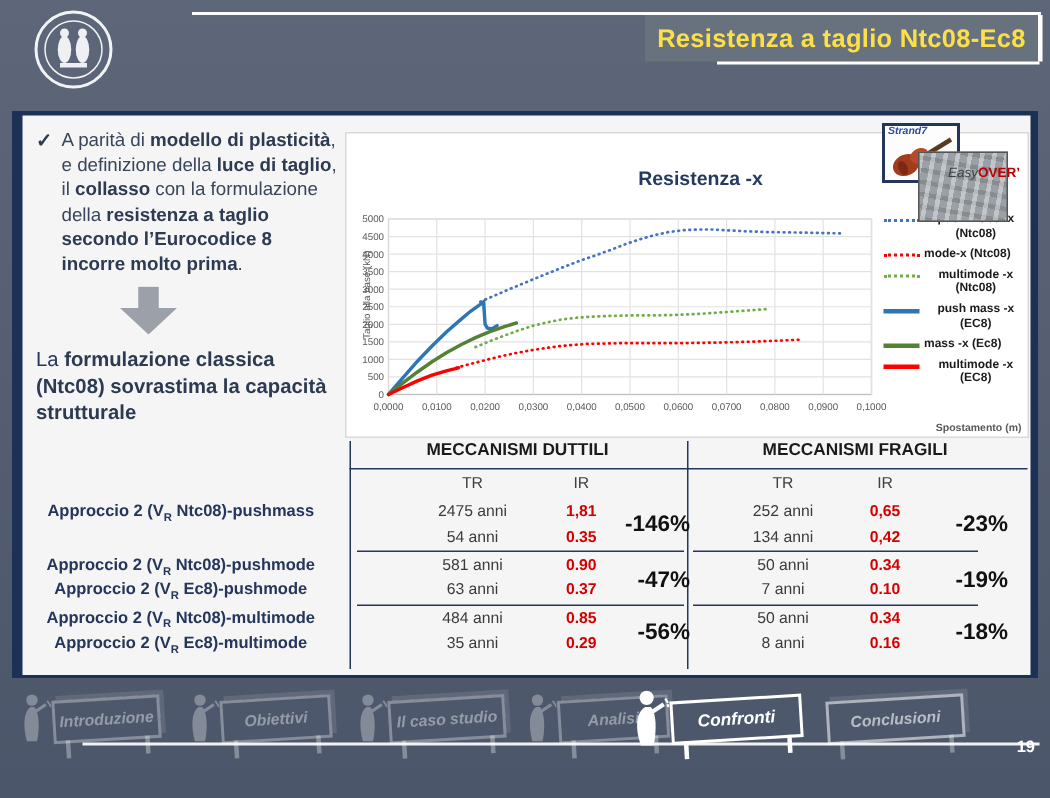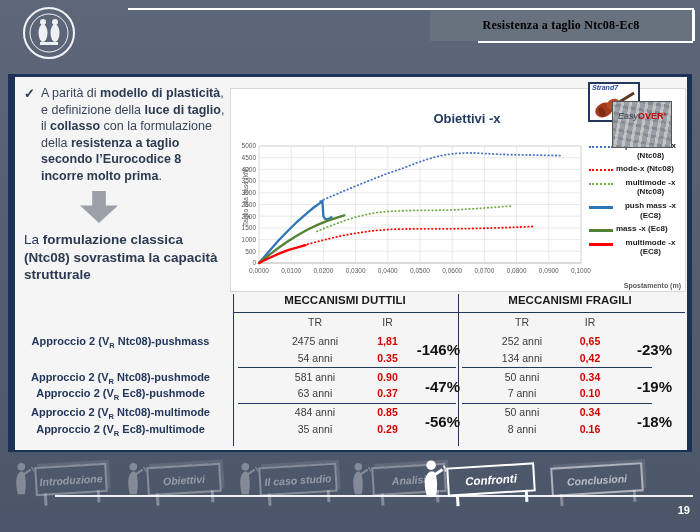--- a/index.html
+++ b/index.html
@@ -6,21 +6,21 @@
   .slide{position:relative;width:700px;height:532px;overflow:hidden;
          font-family:"Liberation Sans",sans-serif;
          background:linear-gradient(180deg,#5e6779 0%,#545e70 50%,#4c566a 100%);}
   
   .header{position:absolute;left:0;top:0;width:700px;height:66px;}
   .hdr-topline{position:absolute;left:128px;top:8px;width:566px;height:2px;background:#fff;}
   .hdr-box{position:absolute;left:430px;top:10px;width:262px;height:31px;
            background:#67718138;border-right:3px solid #fff;
            background-color:#68727f;display:flex;align-items:center;justify-content:center;}
   .hdr-botline{position:absolute;left:478px;top:41px;width:215px;height:2px;background:#fff;}
-  .hdr-title{color:#000000;font-size:12px;font-weight:bold;letter-spacing:.2px;font-family:Liberation Serif, serif;}
+  .hdr-title{color:#fde047;font-size:17px;font-weight:bold;letter-spacing:.2px;}
   .seal{position:absolute;left:22px;top:6px;}
   
   .panel{position:absolute;left:8px;top:74px;width:684px;height:378px;
          background:#f4f5f4;border:solid #1c3156;border-width:3px 5px 2px 7px;box-sizing:border-box;}
   
   .check{position:absolute;left:24px;top:86px;color:#2c3a52;font-size:13px;font-weight:bold;}
   .txt1{position:absolute;left:41px;top:85px;width:185px;font-size:12.5px;line-height:1.32;color:#39455a;}
   .txt1 .b,.txt2 .b{font-weight:bold;color:#2c3a52;}
   .big-arrow{position:absolute;left:80px;top:191px;width:38px;height:32px;background:#9ba0a9;
              clip-path:polygon(32% 0,68% 0,68% 45%,100% 45%,50% 100%,0 45%,32% 45%);}
@@ -41,21 +41,21 @@
   .legend-marker{display:inline-block;width:24px;margin-top:5px;margin-right:3px;flex:none;}
   .legend-text{font-size:8px;font-weight:bold;color:#1a1a1a;line-height:1.2;text-align:center;}
   
   .logo-strand{position:absolute;left:588px;top:82px;width:52px;height:40px;background:#fdfdfd;
                border:2px solid #24365c;box-sizing:border-box;overflow:hidden;}
   .strand-name{font-size:7px;font-weight:bold;font-style:italic;color:#2a4aa0;padding-left:2px;}
   .logo-easy{position:absolute;left:612px;top:101px;width:60px;height:47px;
              background-color:#9aa0a5;border:1px solid #555;box-sizing:border-box;
              background-image:repeating-linear-gradient(100deg,rgba(255,255,255,.4) 0 3px,transparent 3px 8px),
                               repeating-linear-gradient(10deg,rgba(110,115,120,.45) 0 3px,transparent 3px 8px);
-             padding:3px 0 0 5px;}
+             padding:3px 0 0 19px;}
   .easy-l{font-size:9px;color:#3c4248;font-style:italic;}
   .easy-r{font-size:9px;font-weight:bold;color:#c00000;}
   
   .tbl{position:absolute;left:10px;top:292px;width:680px;height:158px;font-family:"Liberation Sans",sans-serif;}
   .vline{position:absolute;top:2px;width:1px;height:152px;background:#24365c;}
   .hline{position:absolute;height:1px;background:#24365c;}
   .grp-h{position:absolute;top:2px;height:16px;font-size:11.5px;font-weight:bold;color:#1a1a1a;text-align:center;}
   .subh{position:absolute;top:24px;height:13px;font-size:10.5px;color:#404040;text-align:center;}
   .rlabel{position:absolute;left:0;width:221px;text-align:center;font-size:11px;font-weight:bold;color:#24365c;height:14px;}
   .rlabel sub{font-size:7.5px;}
@@ -70,21 +70,21 @@
         border:2px solid rgba(255,255,255,.32);transform:rotate(-3.5deg);
         display:flex;align-items:center;justify-content:center;
         font-size:10.5px;font-style:italic;font-weight:bold;color:rgba(255,255,255,.4);
         box-shadow:3px -3px 0 0 rgba(255,255,255,.10);}
   .sign::before,.sign::after{content:"";position:absolute;bottom:-12px;width:3px;height:12px;
         background:rgba(255,255,255,.32);}
   .sign::before{left:6px;} .sign::after{right:6px;}
   .nav-item.active .sign{border-color:#fff;color:#fff;border-width:2.5px;box-shadow:none;}
   .nav-item.active .sign::before,.nav-item.active .sign::after{background:#fff;}
   .nav-item.active .figure{opacity:1;}
-  .page-num{position:absolute;left:640px;top:504px;width:50px;text-align:right;
+  .page-num{position:absolute;left:640px;top:492px;width:50px;text-align:right;
             color:#fff;font-size:11px;font-weight:bold;}
 </style>
 </head>
 <body>
 
 <div class="slide">
 
   <div class="header">
     <svg class="seal" width="54" height="54" viewBox="0 0 54 54">
       <circle cx="27" cy="27" r="25" fill="none" stroke="#f2f3f5" stroke-width="2"></circle>
@@ -106,21 +106,21 @@
   <div class="panel"></div>
 
   <span class="check">✓</span>
   <div class="txt1"><span>A parità di </span><span class="b">modello di plasticità</span><span>, e definizione della </span><span class="b">luce di taglio</span><span>, il </span><span class="b">collasso</span><span> con la formulazione della </span><span class="b">resistenza a taglio secondo l’Eurocodice 8 incorre molto prima</span><span>.</span></div>
 
   <div class="big-arrow"></div>
 
   <div class="txt2"><span>La </span><span class="b">formulazione classica (Ntc08)  sovrastima la capacità strutturale</span></div>
 
   <div class="chart">
-    <div class="chart-title">Obiettivi -x</div>
+    <div class="chart-title">Resistenza -x</div>
     <div class="ylab">Taglio alla base (kN)</div>
     <svg id="plot-svg" class="plot-svg" width="454" height="202" viewBox="0 0 454 202">
         <rect x="28" y="57" width="322" height="117" fill="#ffffff" stroke="#d9d9d9" stroke-width="1"></rect>
         <line x1="28" y1="174" x2="350" y2="174" stroke="#bfbfbf" stroke-width="0.8"></line>
         <text x="25" y="176.3" text-anchor="end" class="tick">0</text>
         <line x1="28" y1="162.3" x2="350" y2="162.3" stroke="#e2e2e2" stroke-width="0.8"></line>
         <text x="25" y="164.60000000000002" text-anchor="end" class="tick">500</text>
         <line x1="28" y1="150.6" x2="350" y2="150.6" stroke="#e2e2e2" stroke-width="0.8"></line>
         <text x="25" y="152.9" text-anchor="end" class="tick">1000</text>
         <line x1="28" y1="138.9" x2="350" y2="138.9" stroke="#e2e2e2" stroke-width="0.8"></line>

